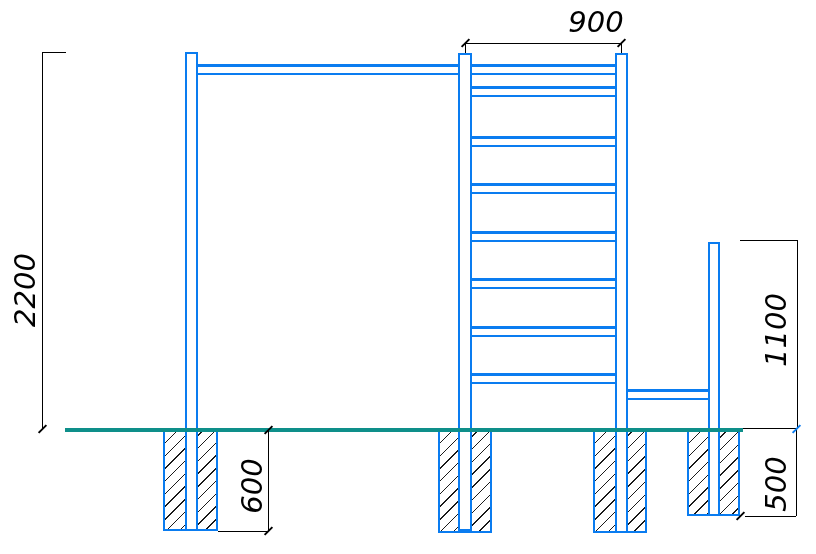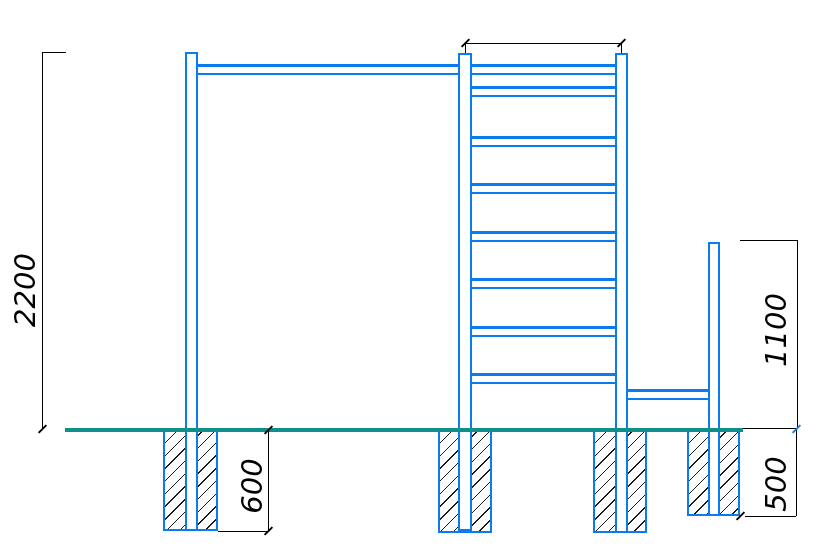--- a/index.html
+++ b/index.html
@@ -84,20 +84,21 @@
   <div class="bar" style="left:472px;top:373px;width:143px;height:11px"></div>
   <div class="bar" style="left:627px;top:389px;width:81px;height:11px"></div>
 
   <div class="ground" style="left:65px;top:428px;width:678px;height:4px"></div>
 
   <div class="dline" style="left:465px;top:43px;width:157px;height:1px"></div>
   <div class="dline" style="left:465px;top:43px;width:1px;height:10px"></div>
   <div class="dline" style="left:621px;top:43px;width:1px;height:10px"></div>
   <div class="tick" style="left:460px;top:42px"></div>
   <div class="tick" style="left:616px;top:42px"></div>
+  <div class="dim-label" style="left:556px;top:6px;width:80px">900</div>
 
   <div class="dline" style="left:42px;top:52px;width:1px;height:377px"></div>
   <div class="dline" style="left:42px;top:52px;width:24px;height:1px"></div>
   <div class="tick" style="left:37px;top:428px"></div>
   <div class="dim-label rot" style="left:-25px;top:274px;width:100px">2200</div>
 
   <div class="dline" style="left:797px;top:240px;width:1px;height:189px"></div>
   <div class="dline" style="left:740px;top:240px;width:58px;height:1px"></div>
   <div class="dline" style="left:743px;top:428px;width:54px;height:1px"></div>
   <div class="dim-label rot" style="left:726px;top:314px;width:100px">1100</div>

